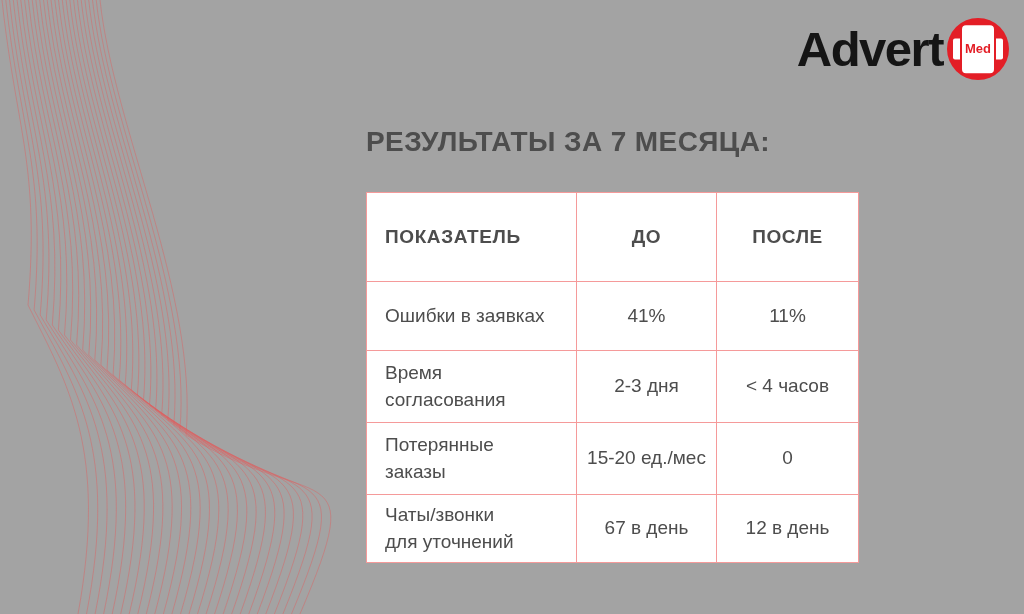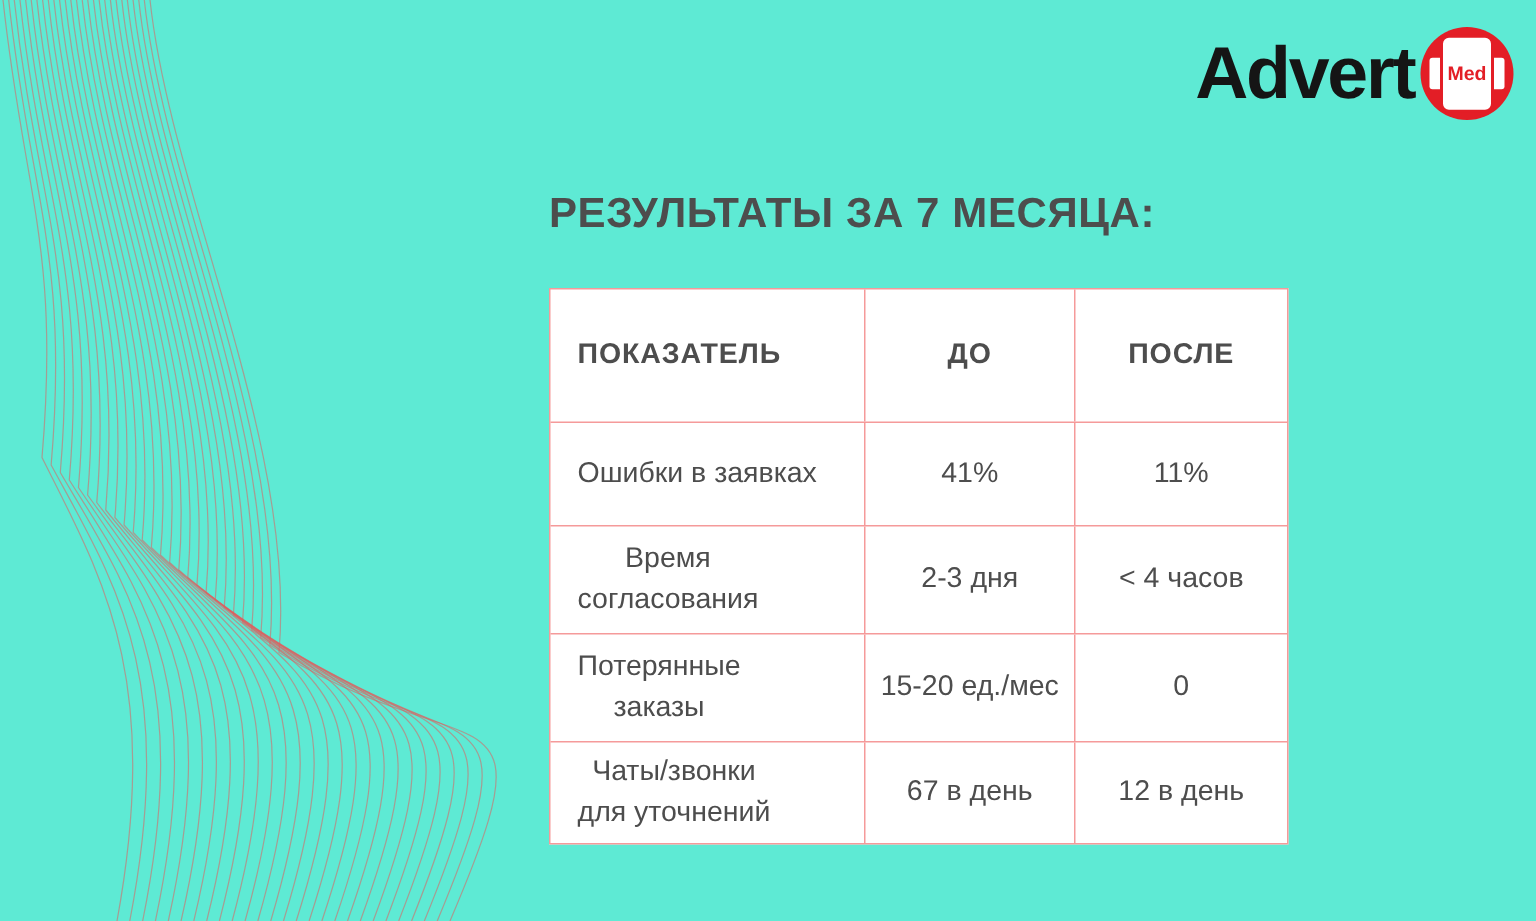--- a/index.html
+++ b/index.html
@@ -8,21 +8,21 @@
     --text-dark: #4d4d4d;
     --logo-black: #151515;
     --wave-red: #e05c5c;
   }
   * { margin: 0; padding: 0; box-sizing: border-box; }
   html, body { background: #ffffff; }
   .slide {
     position: relative;
     width: 1024px;
     height: 614px;
-    background: #5eead4;
+    background: #a3a3a3;
     overflow: hidden;
     font-family: "Liberation Sans", "DejaVu Sans", sans-serif;
   }
 
   
   .wave-svg { position: absolute; left: 0; top: 0; }
 
   
   .logo {
     position: absolute;
@@ -113,21 +113,21 @@
     color: var(--text-dark);
     text-align: left;
     line-height: 1.38;
   }
   .th { font-weight: 700; letter-spacing: 0.6px; }
   .th:not(:last-child), .td:not(:last-child) {
     border-right: 1.5px solid var(--table-border);
   }
   .col-indicator {
     justify-content: flex-start;
-    text-align: center;
+    text-align: left;
     padding-left: 18px;
     padding-right: 12px;
     white-space: pre-line;
   }
 </style>
 </head>
 <body>
 
 <div class="slide">
 

